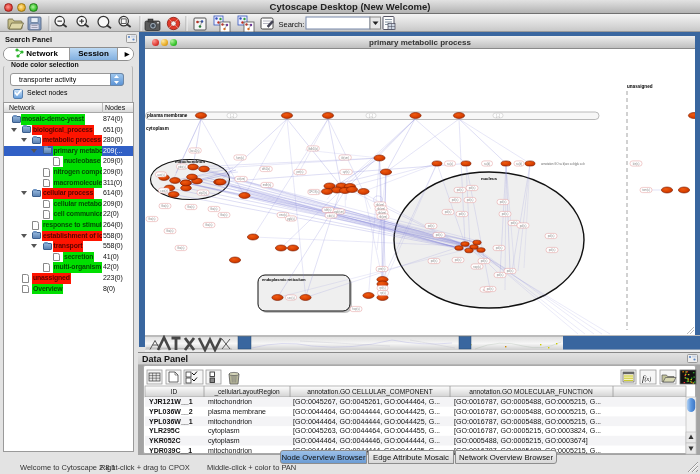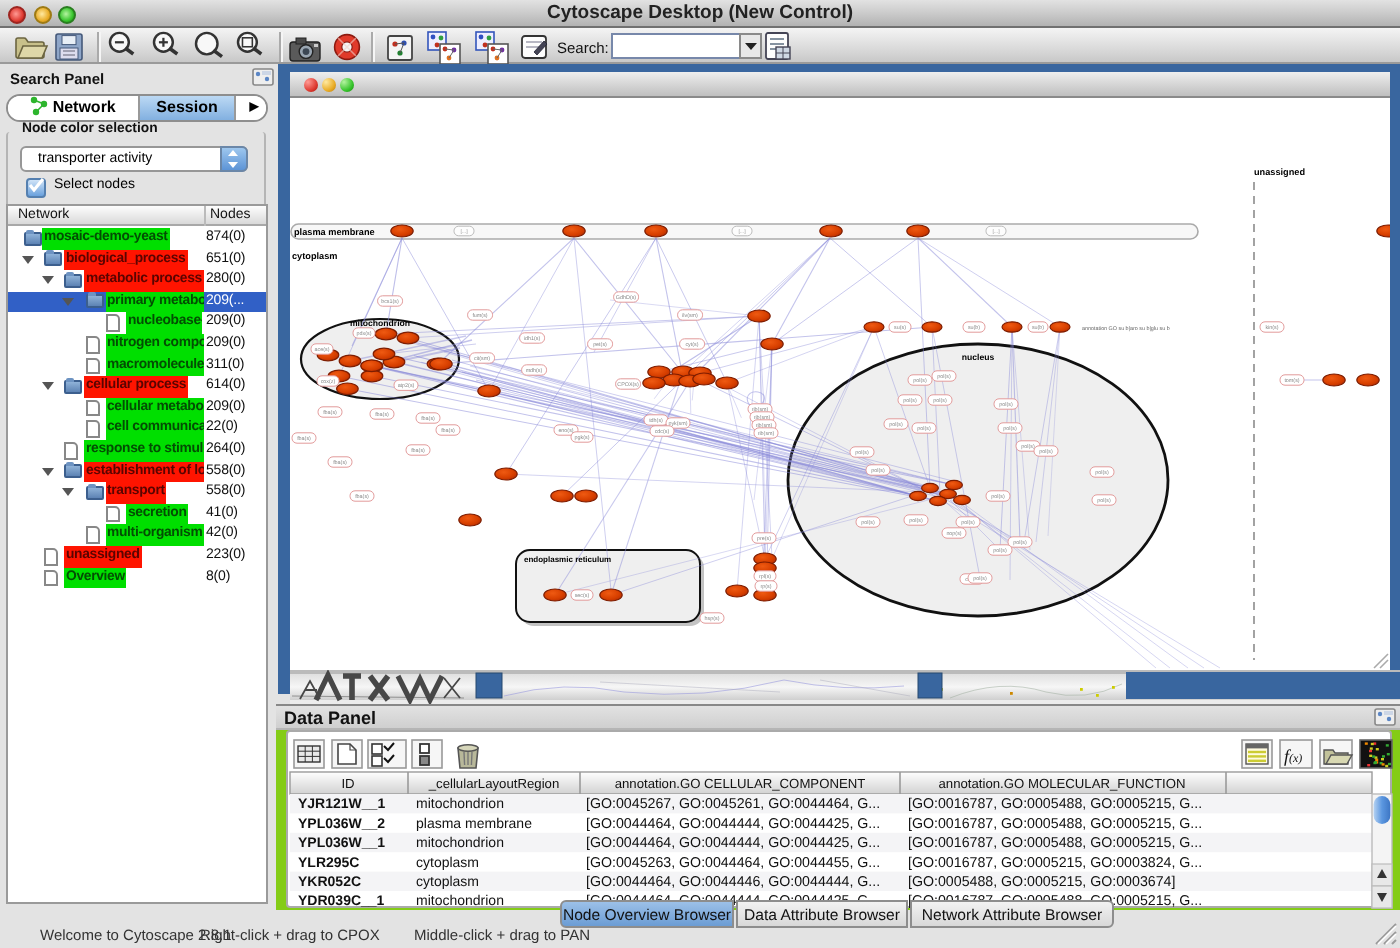--- a/index.html
+++ b/index.html
@@ -27,34 +27,34 @@
 .g{background:#00df00;color:#034d03}
 .r{background:#ff1400;color:#5a0400}
 .exp{position:absolute;top:3px;width:0;height:0;border-left:3.5px solid transparent;border-right:3.5px solid transparent;border-top:4.5px solid #555}
 .fold{position:absolute;top:1.5px;width:9px;height:7px;background:linear-gradient(#8fb2d8,#5d83b4);border:0.5px solid #3c5f8e;border-radius:1px}
 .fold:before{content:"";position:absolute;left:0;top:-2px;width:4px;height:2px;background:#6d93c2;border-radius:1px 1px 0 0}
 .file{position:absolute;top:1px;width:7px;height:8.5px;background:#fff;border:0.6px solid #888;border-radius:0 2.5px 0 0}
 #netwin{left:139px;top:32px;width:561px;height:315px;background:#fff;border-left:6px solid #39669f;border-right:5px solid #39669f;border-top:4px solid #39669f}
 #nettitle{position:absolute;left:0;top:0;width:550px;height:13px;background:linear-gradient(#eeeeee,#bfbfbf);border-bottom:1px solid #8a8a8a}
 #nettitle .t{position:absolute;left:0;right:0;top:1.5px;text-align:center;font-size:8px;font-weight:bold;color:#333}
 .nlight{position:absolute;top:3px;width:7px;height:7px;border-radius:50%}
-#dp{left:138px;top:352px;width:562px;height:103px;background:#84cc16;border-top:1px solid #888}
+#dp{left:138px;top:352px;width:562px;height:103px;background:#a3a3a3;border-top:1px solid #888}
 #dphead{position:absolute;left:4px;top:1px;font-size:9px;font-weight:bold;color:#111}
 #dpbody{position:absolute;left:5px;top:12px;width:553px;height:89px;background:#fff;border:1px solid #aaa;border-radius:2px}
 #statusbar{left:0;top:455px;width:700px;height:19px;background:#e3e3e3;font-size:7.5px;color:#333}
 #tabs2{left:280px;top:450px;height:15px;font-size:8px}
 .t2{position:absolute;top:0;height:14px;line-height:14px;text-align:center;background:linear-gradient(#f2f2f2,#d8d8d8);border:1px solid #8d8d8d;color:#111;white-space:nowrap;font-size:7.8px}
 </style>
 </head>
 <body>
 <div class="abs" id="titlebar">
   <div class="light" style="left:3.5px;background:radial-gradient(circle at 3px 3px,#ff9a94,#df3d34 60%,#a61007);border:0.5px solid #9d2520"></div>
   <div class="light" style="left:16.5px;background:radial-gradient(circle at 3px 3px,#ffe9a0,#e9ad28 60%,#b97807);border:0.5px solid #9d7a14"></div>
   <div class="light" style="left:29px;background:radial-gradient(circle at 3px 3px,#b4f3a0,#39c52e 60%,#0f8a0a);border:0.5px solid #2a7d20"></div>
-  <div class="t">Cytoscape Desktop (New Control)</div>
+  <div class="t">Cytoscape Desktop (New Welcome)</div>
 </div>
 <div class="abs" id="toolbar">
     <svg width="700" height="20" viewBox="0 0 700 20" style="position:absolute;left:0;top:0">
 <g transform="translate(8,3)">
         <path d="M0,3 L0,11 Q0,12 1,12 L13,12 Q14,12 14,11 L14,5 Q14,4 13,4 L6,4 L5,2.5 Q4.7,2 4,2 L1,2 Q0,2 0,3 Z" fill="#c8c08a" stroke="#6b6440" stroke-width="0.8"></path>
         <path d="M1,12 L3.5,6 L15.5,6 L13,12 Z" fill="#ded7a8" stroke="#6b6440" stroke-width="0.8"></path>
       </g>
 <g transform="translate(28,3)">
         <rect x="0" y="0" width="13" height="13" rx="1" fill="#8fa6c8" stroke="#45597a" stroke-width="0.8"></rect>
         <rect x="3" y="0.8" width="7" height="4.5" fill="#e8eef6" stroke="#45597a" stroke-width="0.5"></rect>
@@ -284,20 +284,21 @@
         <span class="lbl g" style="left:28px;max-width:200px;overflow:hidden">Overview</span>
         <span class="cnt" style="left:99px;right:auto;">8(0)</span>
       </div>
   </div>
 </div>
 <div class="abs" id="netwin">
   <div id="nettitle">
     <div class="nlight" style="left:7px;background:radial-gradient(circle at 2px 2px,#ff9a94,#df3d34 60%,#a61007)"></div>
     <div class="nlight" style="left:16px;background:radial-gradient(circle at 2px 2px,#ffe9a0,#e9ad28 60%,#b97807)"></div>
     <div class="nlight" style="left:25px;background:radial-gradient(circle at 2px 2px,#b4f3a0,#39c52e 60%,#0f8a0a)"></div>
+    <div class="t">primary metabolic process</div>
   </div>
   <svg class="abs" style="left:0px;top:14px" width="550" height="285" viewBox="145 50 550 285">
 <defs>
         <radialGradient id="ng" cx="40%" cy="35%" r="75%">
           <stop offset="0%" stop-color="#ef5a12"></stop>
           <stop offset="60%" stop-color="#d84000"></stop>
           <stop offset="100%" stop-color="#b42c00"></stop>
         </radialGradient>
       </defs>
 <rect x="145" y="50" width="550" height="285" fill="#ffffff"></rect>
@@ -906,26 +907,26 @@
 <rect x="542" y="66" width="10" height="11" fill="#e8e8e8" stroke="#bbb" stroke-width="0.6"></rect>
         <path d="M544.5,73 L549.5,73 L547,68.5 Z" fill="#333"></path>
 <rect x="542" y="77" width="10" height="11" fill="#e8e8e8" stroke="#bbb" stroke-width="0.6"></rect>
         <path d="M544.5,80.5 L549.5,80.5 L547,85 Z" fill="#333"></path>
 </svg>
     </div>
 </div>
 <div class="abs" id="statusbar">
   <span class="abs" style="left:20px;top:8px">Welcome to Cytoscape 2.8.1</span>
   <span class="abs" style="left:100px;top:8px">Right-click + drag to CPOX</span>
-  <span class="abs" style="left:207px;top:8px">Middle-click + drag to PAN</span>
+  <span class="abs" style="left:207px;top:8px">Middle-click + color to PAN</span>
 </div>
 <div class="abs" id="tabs2">
   <div class="t2" style="left:0;width:87px;background:linear-gradient(#9cc0e8,#6b9cd4);border-radius:3px 0 0 3px">Node Overview Browser</div>
-  <div class="t2" style="left:88px;width:86px;border-radius:0">Data Attribute Browser</div>
-  <div class="t2" style="left:175px;width:102px;border-radius:0 3px 3px 0">Network Attribute Browser</div>
+  <div class="t2" style="left:88px;width:86px;border-radius:0">Edge Attribute Mosaic</div>
+  <div class="t2" style="left:175px;width:102px;border-radius:0 3px 3px 0">Network Overview Browser</div>
 </div>
 <svg class="abs" style="left:686px;top:460px" width="13" height="13" viewBox="0 0 13 13">
     <g stroke="#9a9a9a" stroke-width="1">
       <line x1="2" y1="12" x2="12" y2="2"></line>
       <line x1="6" y1="12" x2="12" y2="6"></line>
       <line x1="10" y1="12" x2="12" y2="10"></line>
     </g>
     <g stroke="#fff" stroke-width="0.8">
       <line x1="3" y1="12" x2="12" y2="3"></line>
       <line x1="7" y1="12" x2="12" y2="7"></line>

